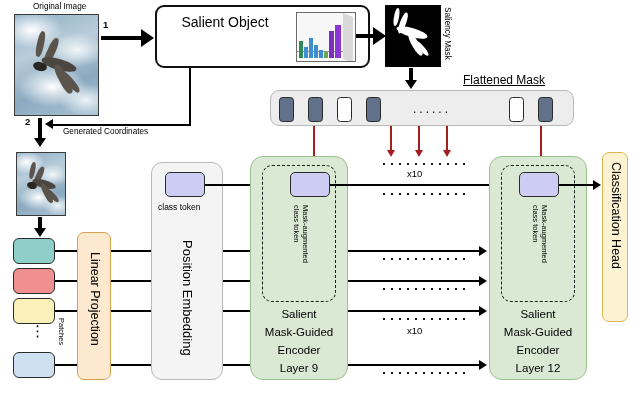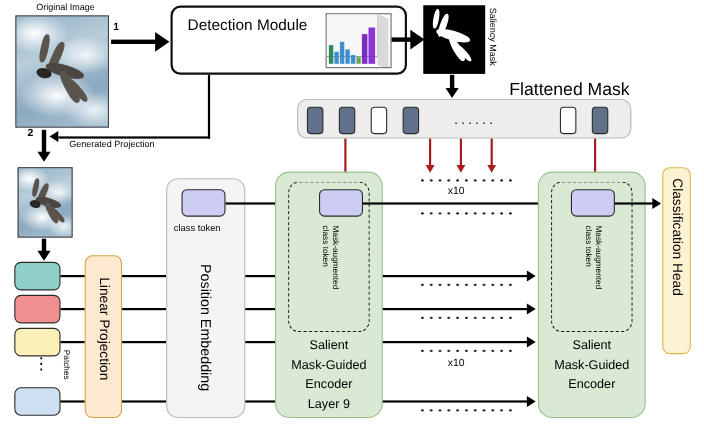--- a/index.html
+++ b/index.html
@@ -6,21 +6,21 @@
   body{
     width:640px;height:400px;position:relative;overflow:hidden;
     font-family:"Liberation Sans",sans-serif;color:#000;
   }
   #stage{position:absolute;left:0;top:0;width:640px;height:400px;}
   .abs{position:absolute;box-sizing:border-box;}
 
   
   .lbl{font-size:8.2px;color:#000;white-space:nowrap;line-height:1;}
   .lbl-md{font-size:9.5px;}
-  .lbl-lg{font-size:16px;}
+  .lbl-lg{font-size:12px;text-decoration:underline;}
   .vert{writing-mode:vertical-rl;text-orientation:mixed;}
 
   
   .photo{border:1px solid #3a3a3a;overflow:hidden;background:#9fb6c8;}
   .sky{position:absolute;inset:0;
        background:
         radial-gradient(ellipse 60% 30% at 20% 15%, #ffffff 0%, rgba(255,255,255,0) 62%),
         radial-gradient(ellipse 55% 26% at 75% 35%, #f2f6f9 0%, rgba(242,246,249,0) 65%),
         radial-gradient(ellipse 70% 34% at 45% 72%, #ffffff 0%, rgba(255,255,255,0) 60%),
         radial-gradient(ellipse 50% 25% at 85% 85%, #eef4f8 0%, rgba(238,244,248,0) 64%),
@@ -94,21 +94,21 @@
       <div class="body" style="left:10px;top:33px;width:14px;height:9px;transform:rotate(14deg);background:#2a2723;"></div>
     </div>
   </div>
 
   <div class="hline" style="left:101px;top:36px;width:41px;height:4px;"></div>
   <div class="abs" style="left:141px;top:29px;width:0;height:0;border-top:9px solid transparent;border-bottom:9px solid transparent;border-left:13px solid #000;"></div>
   <div class="abs lbl lbl-md" style="left:103px;top:20px;font-weight:600;">1</div>
 
   <div class="abs rbox" style="left:155px;top:5px;width:215px;height:63px;"></div>
   <div class="abs" style="left:160px;top:14px;width:130px;text-align:center;font-size:14px;line-height:17px;">
-    <div>Detection Module</div>
+    <div>Salient Object</div>
   </div>
 
   <div class="chart-icon" style="left:296px;top:12px;width:58px;height:48px;background:#fafafa;">
     <div style="position:absolute;left:0;top:0;width:46px;height:38px;background:#f7f7f7;border-right:1px solid #999;border-bottom:1px solid #999;"></div>
     <div style="position:absolute;left:46px;top:0;width:10px;height:46px;background:#d9d9d9;transform:skewY(22deg);transform-origin:left top;"></div>
     <div class="cbar" style="left:2px;width:4px;height:17px;background:#2e8b57;"></div>
     <div class="cbar" style="left:7px;width:4px;height:11px;background:#3f8fd0;"></div>
     <div class="cbar" style="left:12px;width:4px;height:20px;background:#3f8fd0;"></div>
     <div class="cbar" style="left:17px;width:4px;height:13px;background:#3f8fd0;"></div>
     <div class="cbar" style="left:22px;width:4px;height:8px;background:#3f8fd0;"></div>
@@ -155,21 +155,21 @@
 
   <div class="rline" style="left:446px;top:126px;height:26px;"></div>
   <div class="arrow-d-red" style="left:442.5px;top:150px;"></div>
 
   <div class="rline" style="left:540px;top:126px;height:36px;"></div>
   <div class="arrow-d-red" style="left:536.5px;top:160px;"></div>
 
   <div class="vline" style="left:189px;top:68px;height:58px;"></div>
   <div class="hline" style="left:53px;top:124px;width:138px;"></div>
   <div class="arrow-l" style="left:45px;top:119px;"></div>
-  <div class="abs lbl" style="left:63px;top:128px;">Generated Projection</div>
+  <div class="abs lbl" style="left:63px;top:128px;">Generated Coordinates</div>
   <div class="abs lbl lbl-md" style="left:25px;top:117px;font-weight:600;">2</div>
 
   <div class="fatv" style="left:38px;top:118px;width:4px;height:22px;"></div>
   <div class="arrow-d" style="left:34px;top:138px;"></div>
 
   <div class="abs photo" style="left:16px;top:152px;width:50px;height:64px;">
     <div class="sky"></div>
     <div class="bird" style="left:4px;top:8px;width:44px;height:44px;">
       <div class="wing" style="left:15px;top:5px;width:6px;height:20px;transform:rotate(24deg);border-radius:40%;"></div>
       <div class="wing" style="left:9px;top:1px;width:5px;height:17px;transform:rotate(12deg);border-radius:40%;"></div>
@@ -257,20 +257,21 @@
   <div class="abs dashbox" style="left:501px;top:165px;width:74px;height:137px;"></div>
   <div class="abs tokenbox" style="left:519px;top:172px;width:40px;height:25px;"></div>
   <div class="abs vert" style="left:531px;top:205px;font-size:7.5px;line-height:9px;text-align:left;">
     <span>Mask-augmented</span><br>
     <span>class token</span>
   </div>
   <div class="abs" style="left:489px;top:305px;width:98px;text-align:center;font-size:11.5px;line-height:18px;">
     <div>Salient</div>
     <div>Mask-Guided</div>
     <div>Encoder</div>
+    <div>Layer 12</div>
   </div>
 
   <div class="hline" style="left:559px;top:184px;width:36px;"></div>
   <div class="arrow-r" style="left:593px;top:180px;"></div>
 
   <div class="abs yellowbox" style="left:602px;top:152px;width:26px;height:170px;"></div>
   <div class="abs vert lbl" style="left:609px;top:162px;font-size:12.5px;">Classification Head</div>
 
 
 </div>

